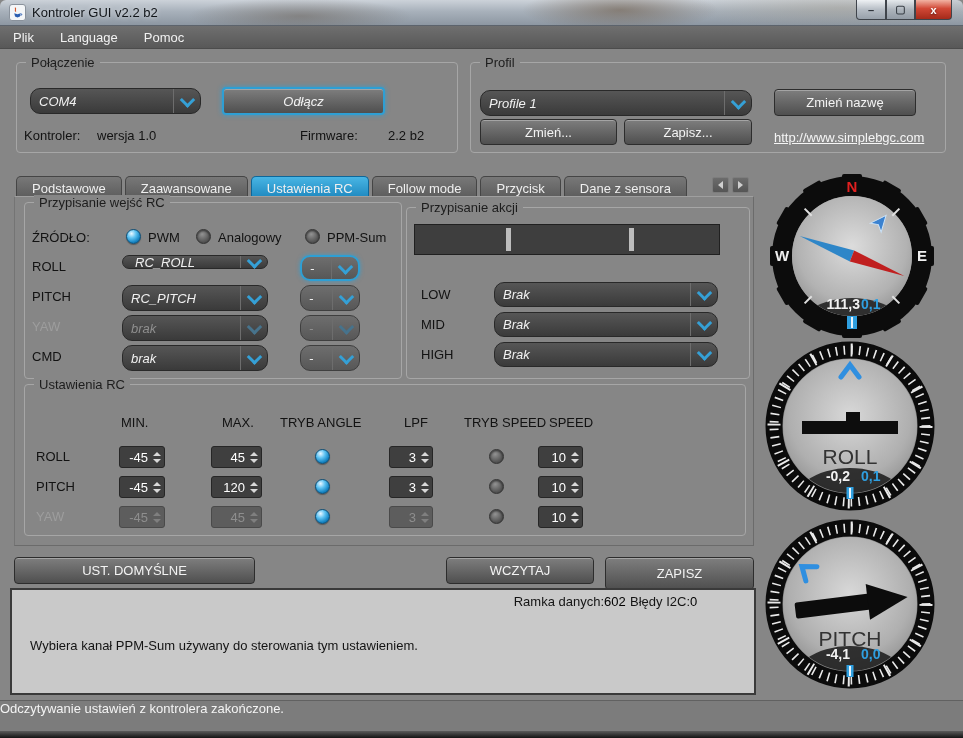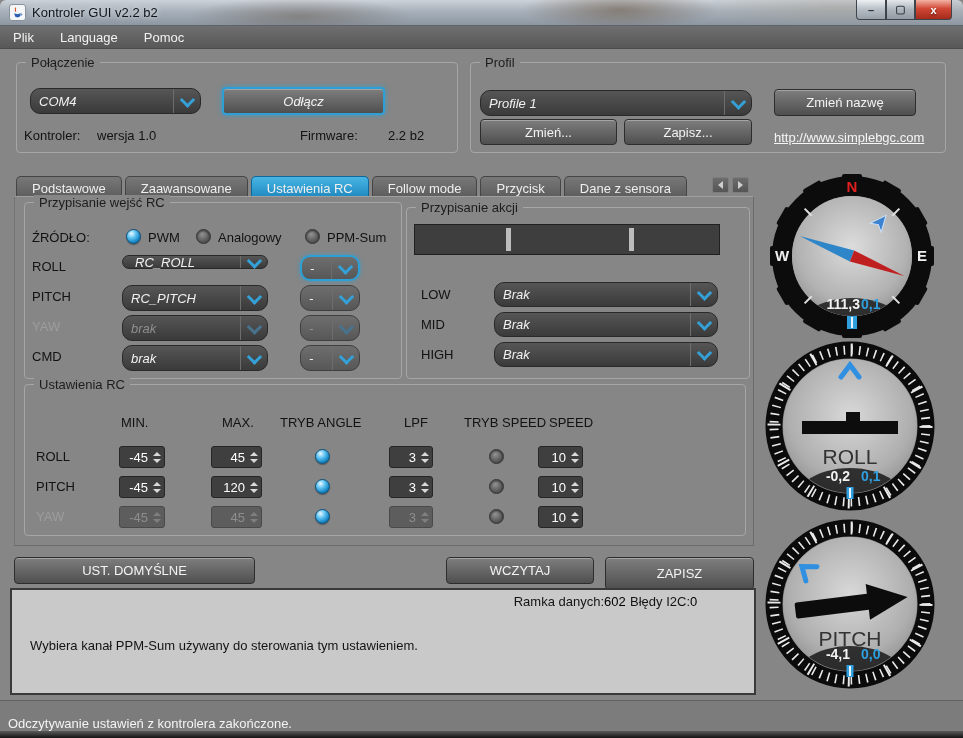--- a/index.html
+++ b/index.html
@@ -107,21 +107,21 @@
   
   .monitor{background:#3e3e3e;border:1px solid #202020;}
   .mon-mark{background:#bdbdbd;}
 
   
   .infopanel{left:10px;top:588px;width:746px;height:107px;background:#c9c9c9;border:2px solid #3a3a3a;}
   .stats{position:absolute;top:4px;right:38px;display:flex;align-items:center;font-size:13px;}
   .stats .k{color:#141414;}
   .stats .v{color:#000000;min-width:26px;}
   .hint{position:absolute;left:18px;top:48px;font-size:13px;color:#141414;}
-  .statusbar{left:0;top:700px;width:963px;height:31px;background:#7c7c7c;border-top:1px solid #616161;display:flex;align-items:flex-end;padding-left:8px;}
+  .statusbar{left:0;top:700px;width:963px;height:31px;background:#7c7c7c;border-top:1px solid #616161;display:flex;align-items:flex-start;padding-left:0;}
   .statusbar span{color:#f4f4f4;font-size:13px;}
   .bottomframe{left:0;top:731px;width:963px;height:7px;background:linear-gradient(#5b5b5b,#141414);}
 
   a.site{color:#f5f5f5;font-size:13px;text-decoration:underline;}
 </style>
 </head>
 <body>
 
 <div class="abs titlebar">
   <div class="abs app-ico">

